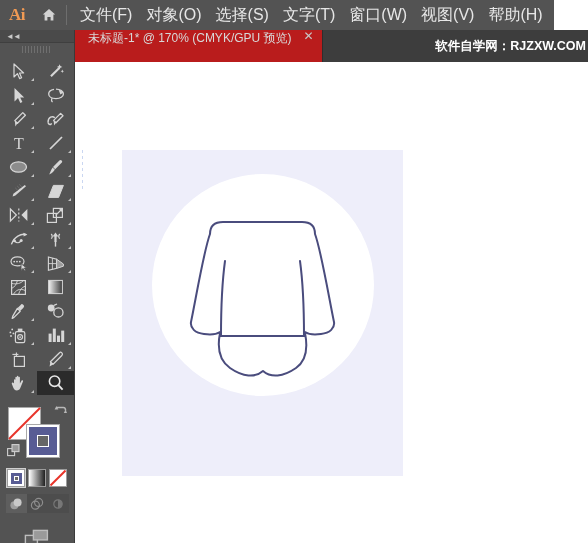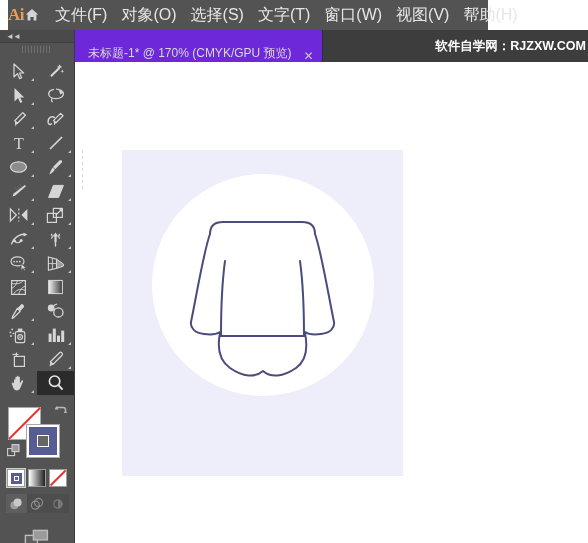--- a/index.html
+++ b/index.html
@@ -11,22 +11,22 @@
     font-family: "Liberation Sans", sans-serif;
   }
   #app {
     position: relative;
     width: 588px; height: 543px;
     background: #ffffff;
   }
 
   
   #menubar {
-    position: absolute; left: 8px; top: 0;
-    width: 480px; height: 30px;
+    position: absolute; left: 0; top: 0;
+    width: 554px; height: 30px;
     background: #535353;
     display: flex; align-items: center;
   }
   #ai-logo {
     width: 34px; height: 30px;
     display: flex; align-items: center; justify-content: center;
     color: #f09a54;
     font-size: 17px;
     font-weight: bold;
     font-family: "Liberation Serif", serif;
@@ -53,22 +53,22 @@
 
   
   #tabbar {
     position: absolute; left: 0; top: 30px;
     width: 588px; height: 32px;
     background: #3d3d3d;
     display: flex; align-items: stretch;
   }
   #tabbar-left-pad { width: 75px; flex: none; background: #3d3d3d; }
   #doc-tab {
-    display: flex; align-items: flex-end;
-    background: #6d28d9;
+    display: flex; align-items: flex-start;
+    background: #b91c1c;
     padding: 0 8px 0 13px;
     height: 32px;
     border-right: 1px solid #2e2e2e;
   }
   #doc-tab-title {
     color: #d8d8d8;
     font-size: 12px;
     white-space: nowrap;
   }
   #doc-tab-close {

